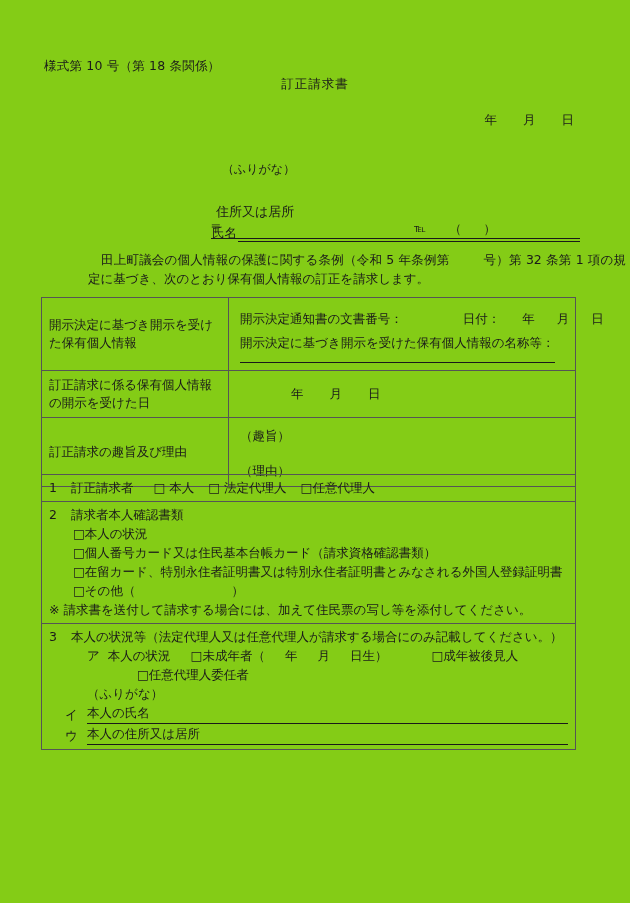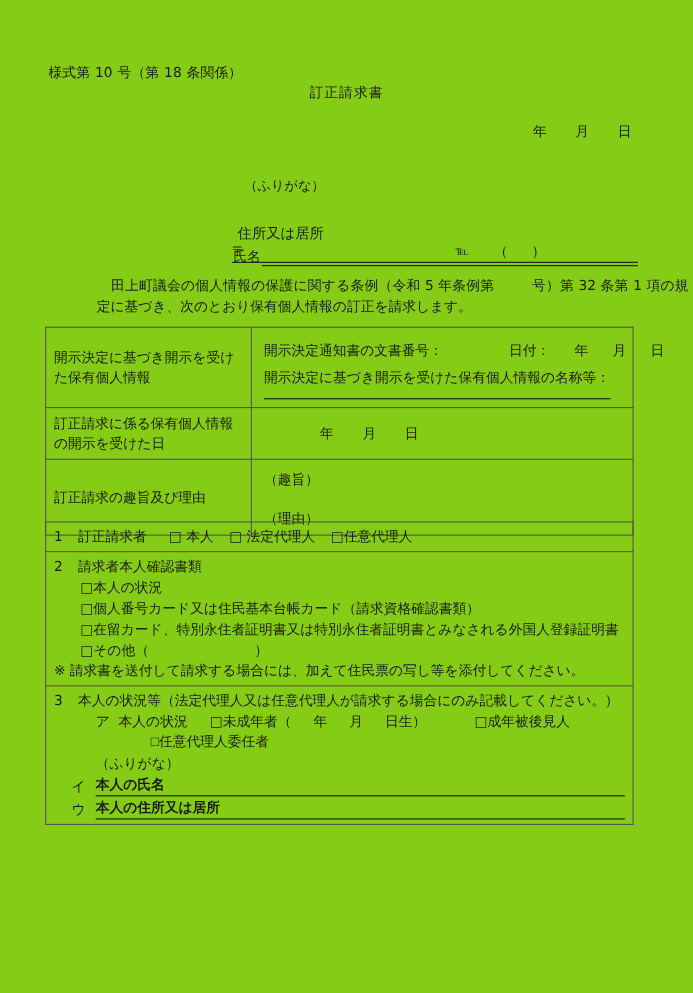--- a/index.html
+++ b/index.html
@@ -172,38 +172,38 @@
 
   
   #table-checks { top: 474px; }
   #table-checks td {
     padding: 3px 7px 4px 7px;
     line-height: 19px;
   }
   .num { display:inline-block; width: 22px; }
   .ind1 { padding-left: 24px; }
   .ind2 { padding-left: 38px; }
-  .ind4 { padding-left: 88px; font-family: Liberation Serif, serif; }
+  .ind4 { padding-left: 88px; }
   .nowrap { white-space: nowrap; }
   .cbgap { display:inline-block; width: 14px; }
   .sgap { display:inline-block; width: 8px; }
   .ygap { display:inline-block; width: 20px; }
 
   .ul-row {
     display: flex;
     align-items: flex-end;
     white-space: nowrap;
   }
   .ul-row .mark { display:inline-block; width: 22px; padding-left: 16px; }
   .ul-row .utext {
     border-bottom: 1px solid #1a1a1a;
     flex: 1 1 auto;
     padding-bottom: 1px;
   }
-  .ul-row .utext .capl { padding-right: 4px; font-weight: bold; }
+  .ul-row .utext .capl { padding-right: 4px; }
 </style>
 </head>
 <body>
 
 <div id="page">
 
   <div class="form-no jp">様式第 10 号（第 18 条関係）</div>
 
   <div class="doc-title jp">訂正請求書</div>
 

